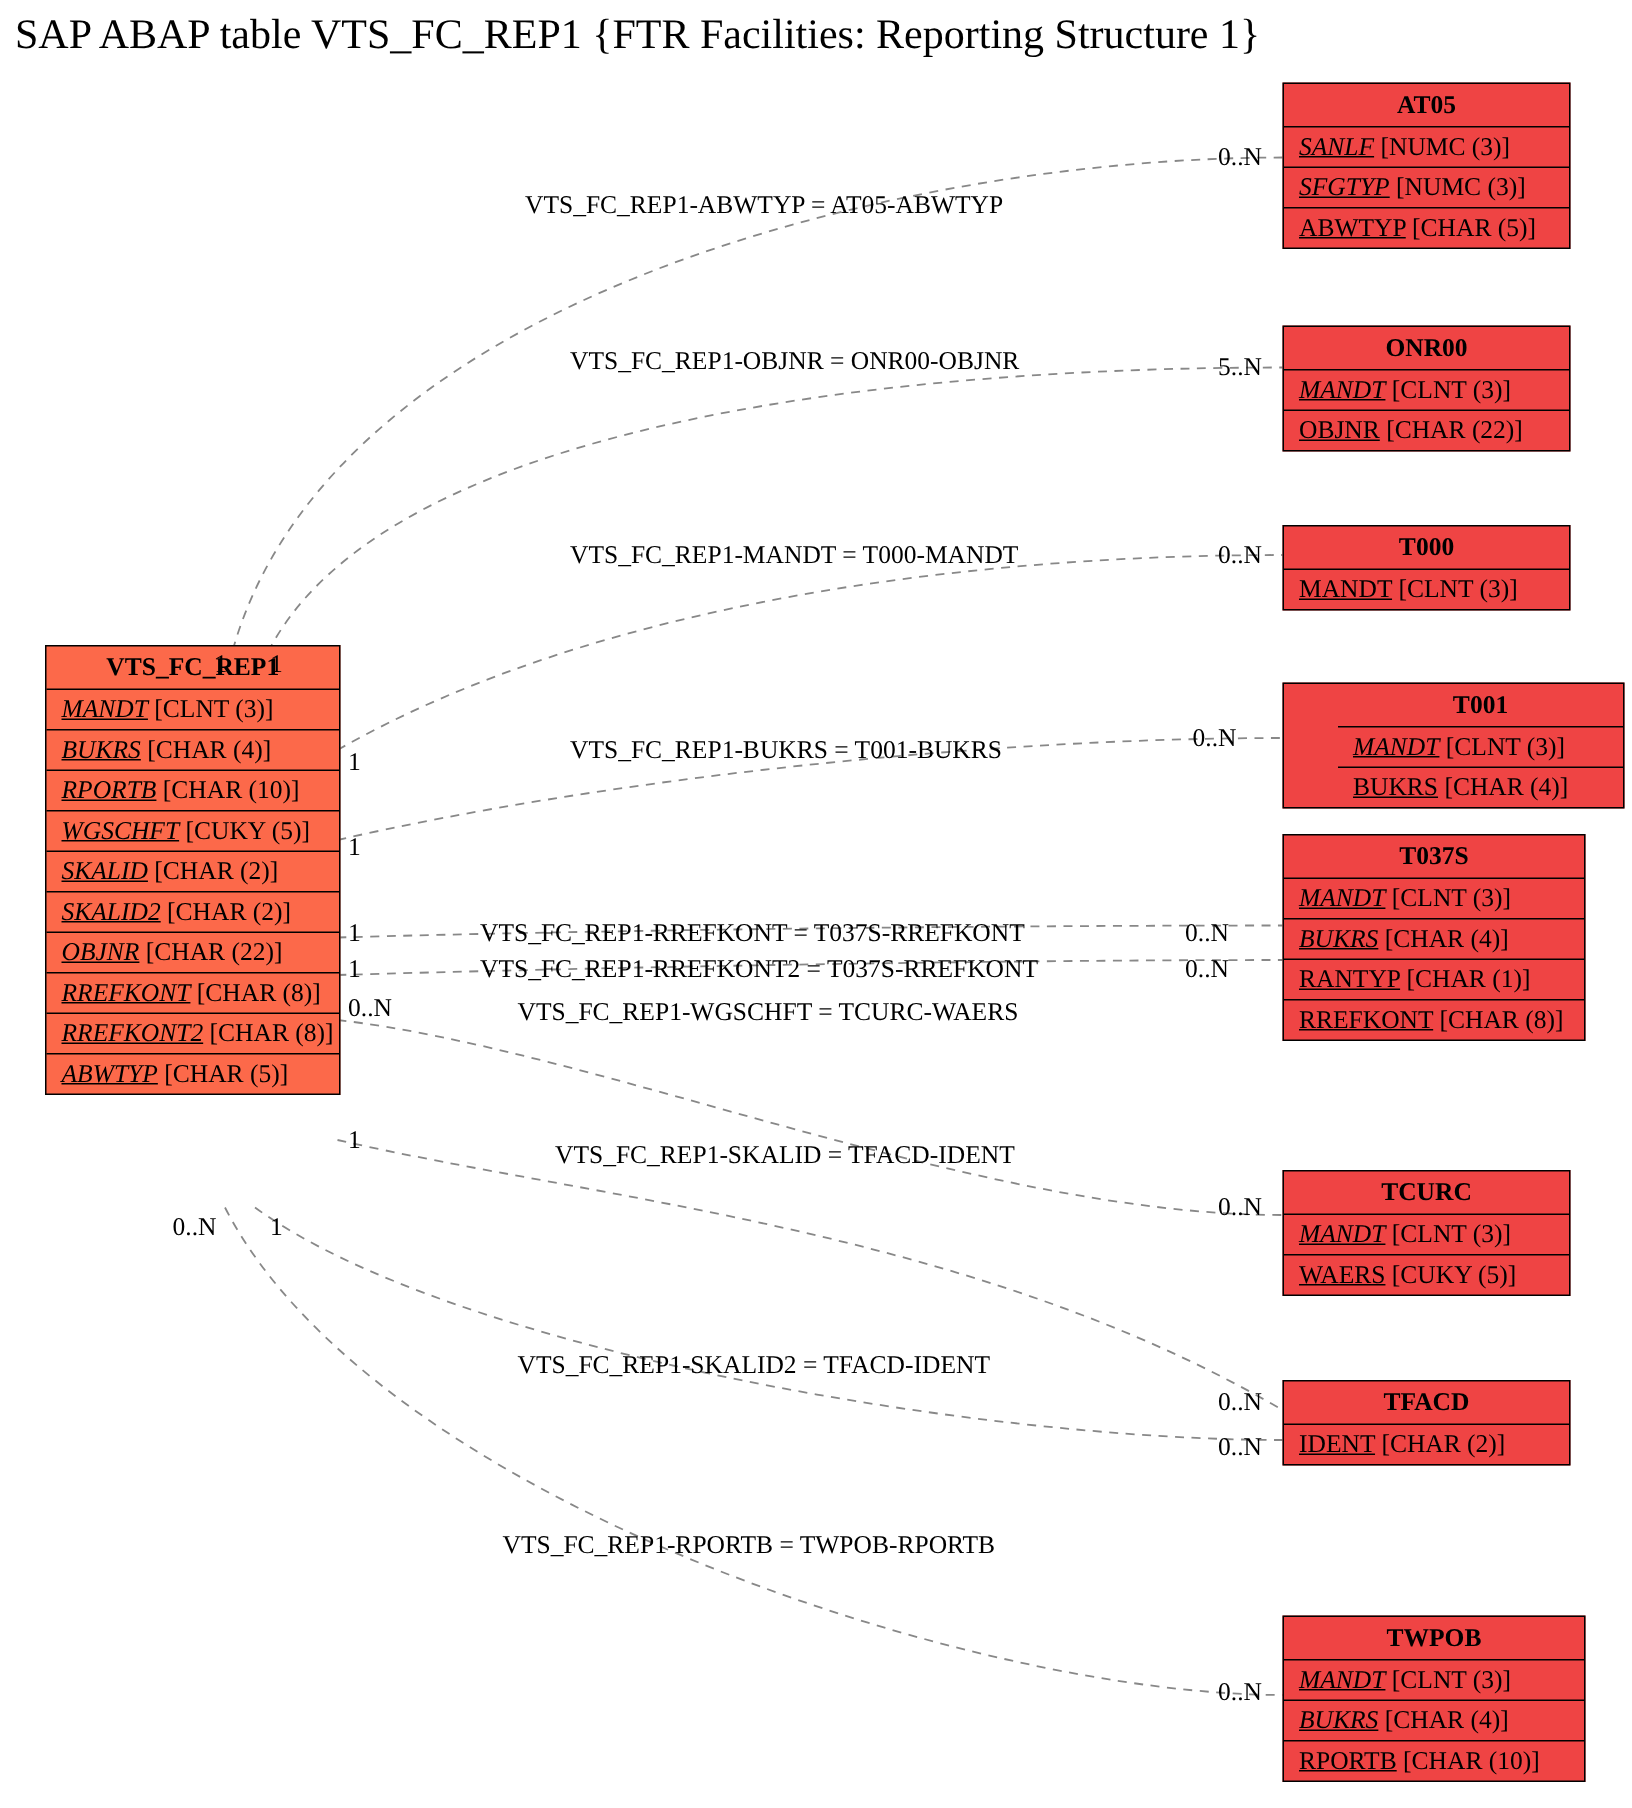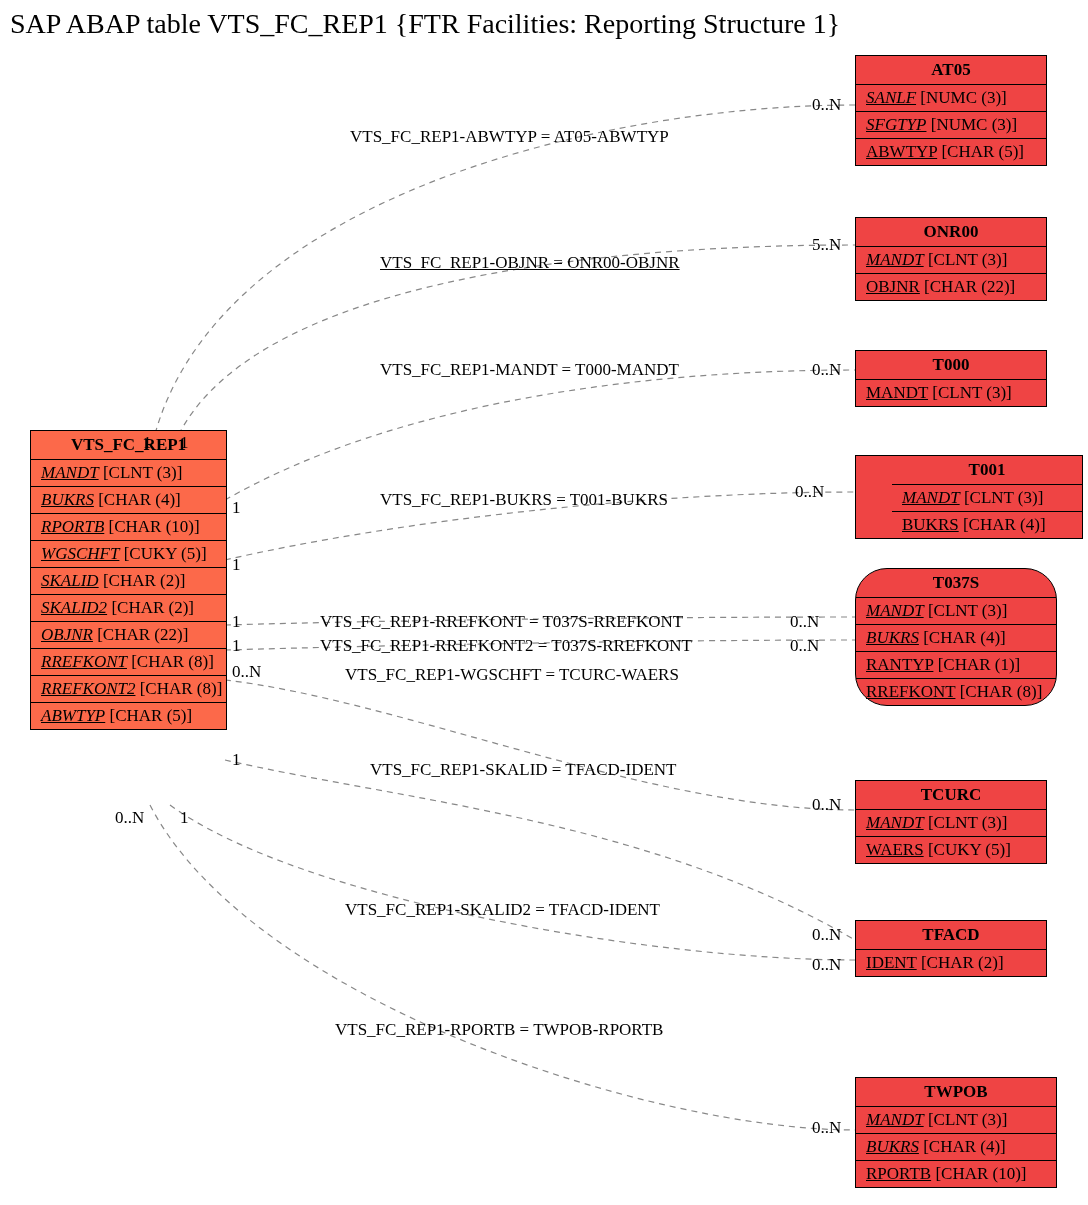--- a/index.html
+++ b/index.html
@@ -129,21 +129,21 @@
   <div class="entity-header">T000</div>
   <div class="entity-field"><span class="fname nn">MANDT</span> <span class="ftype">[CLNT (3)]</span></div>
 </div>
 
 <div class="entity" style="left:855px; top:455px; width:190px;padding-left:36px;">
   <div class="entity-header">T001</div>
   <div class="entity-field"><span class="fname">MANDT</span> <span class="ftype">[CLNT (3)]</span></div>
   <div class="entity-field"><span class="fname nn">BUKRS</span> <span class="ftype">[CHAR (4)]</span></div>
 </div>
 
-<div class="entity" style="left:855px; top:568px; width:200px;border-radius:32px;">
+<div class="entity" style="left:855px; top:556px; width:200px;">
   <div class="entity-header">T037S</div>
   <div class="entity-field"><span class="fname">MANDT</span> <span class="ftype">[CLNT (3)]</span></div>
   <div class="entity-field"><span class="fname">BUKRS</span> <span class="ftype">[CHAR (4)]</span></div>
   <div class="entity-field"><span class="fname nn">RANTYP</span> <span class="ftype">[CHAR (1)]</span></div>
   <div class="entity-field"><span class="fname nn">RREFKONT</span> <span class="ftype">[CHAR (8)]</span></div>
 </div>
 
 <div class="entity" style="left:855px; top:780px; width:190px;">
   <div class="entity-header">TCURC</div>
   <div class="entity-field"><span class="fname">MANDT</span> <span class="ftype">[CLNT (3)]</span></div>
@@ -156,21 +156,21 @@
 </div>
 
 <div class="entity" style="left:855px; top:1030px; width:200px;margin-top:47px;">
   <div class="entity-header">TWPOB</div>
   <div class="entity-field"><span class="fname">MANDT</span> <span class="ftype">[CLNT (3)]</span></div>
   <div class="entity-field"><span class="fname">BUKRS</span> <span class="ftype">[CHAR (4)]</span></div>
   <div class="entity-field"><span class="fname nn">RPORTB</span> <span class="ftype">[CHAR (10)]</span></div>
 </div>
 
 <div class="rel-label" style="left:350px; top:86px;margin-top:41px;">VTS_FC_REP1-ABWTYP = AT05-ABWTYP</div>
-<div class="rel-label" style="left:380px; top:253px;text-decoration:underline;">VTS_FC_REP1-OBJNR = ONR00-OBJNR</div>
+<div class="rel-label" style="left:380px; top:231px;">VTS_FC_REP1-OBJNR = ONR00-OBJNR</div>
 <div class="rel-label" style="left:380px; top:360px;">VTS_FC_REP1-MANDT = T000-MANDT</div>
 <div class="rel-label" style="left:380px; top:490px;">VTS_FC_REP1-BUKRS = T001-BUKRS</div>
 <div class="rel-label" style="left:320px; top:612px;">VTS_FC_REP1-RREFKONT = T037S-RREFKONT</div>
 <div class="rel-label" style="left:320px; top:636px;">VTS_FC_REP1-RREFKONT2 = T037S-RREFKONT</div>
 <div class="rel-label" style="left:345px; top:665px;">VTS_FC_REP1-WGSCHFT = TCURC-WAERS</div>
 <div class="rel-label" style="left:370px; top:760px;">VTS_FC_REP1-SKALID = TFACD-IDENT</div>
 <div class="rel-label" style="left:345px; top:900px;">VTS_FC_REP1-SKALID2 = TFACD-IDENT</div>
 <div class="rel-label" style="left:335px; top:1020px;">VTS_FC_REP1-RPORTB = TWPOB-RPORTB</div>
 
 <div class="card" style="left:143px; top:433px;">1</div>

